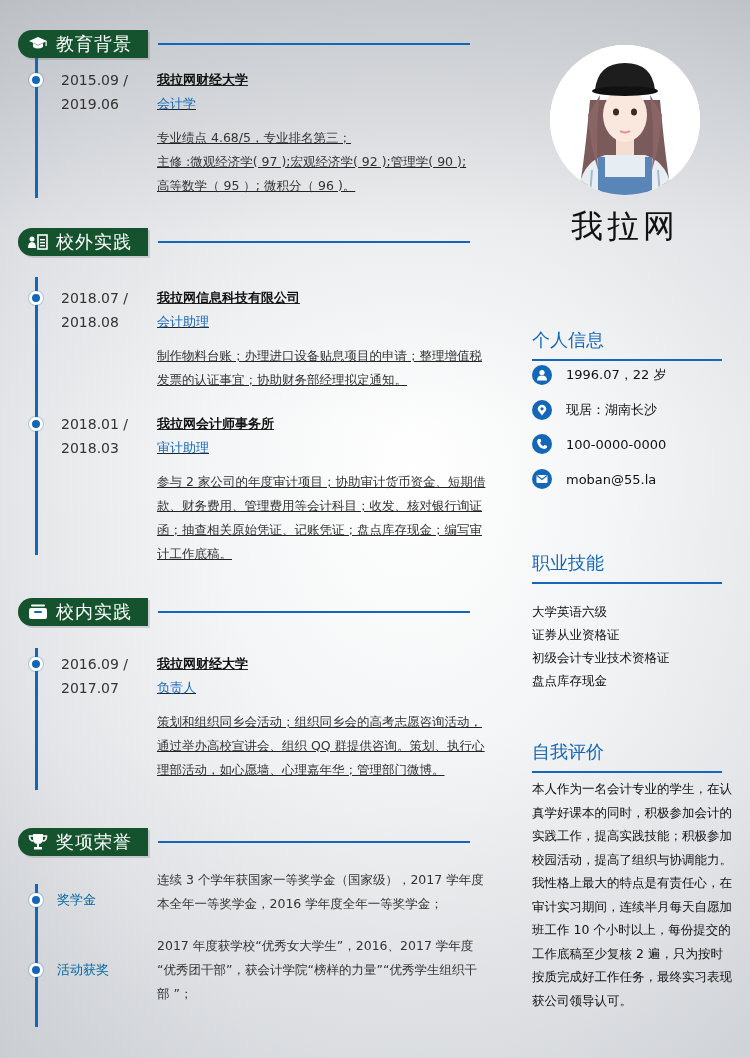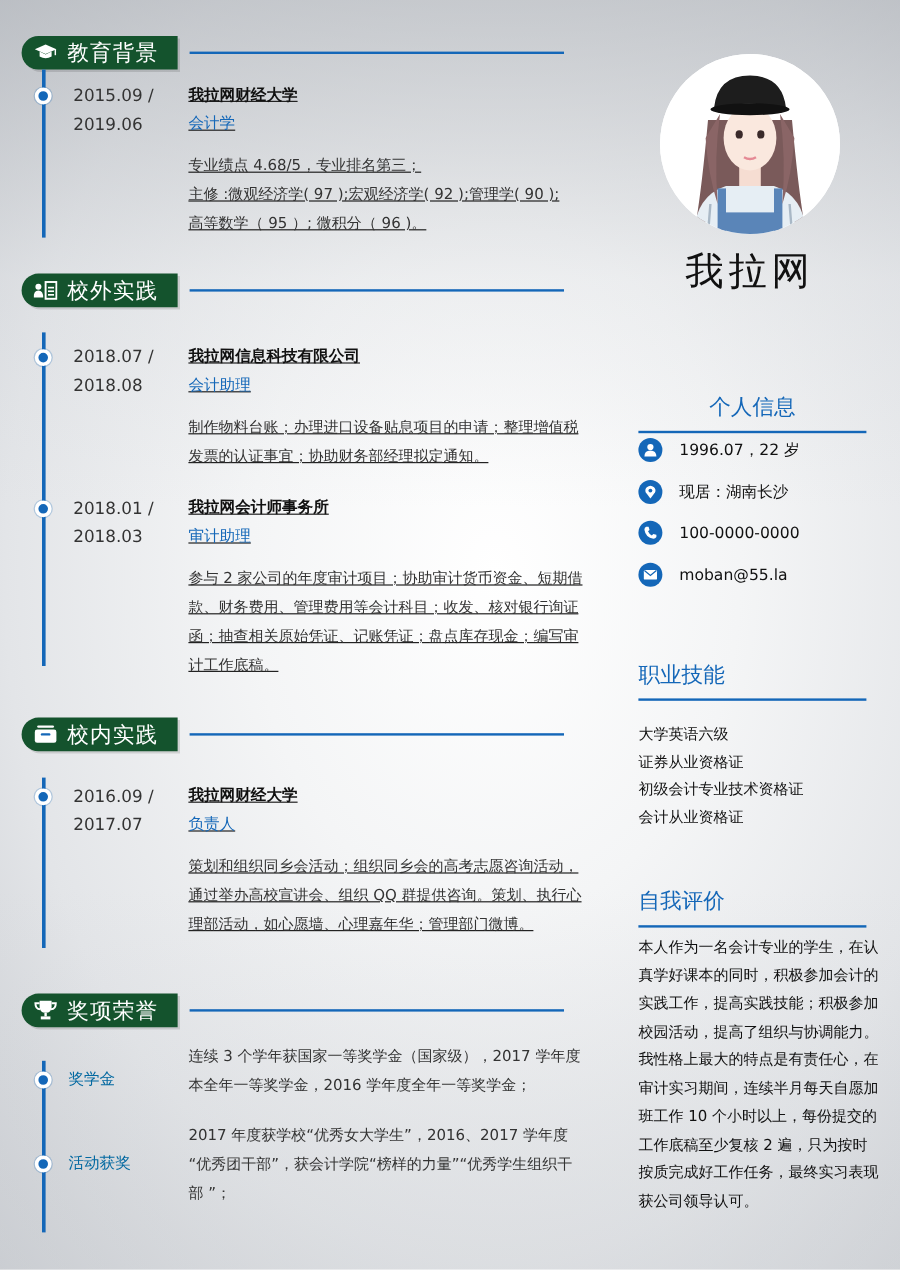--- a/index.html
+++ b/index.html
@@ -227,21 +227,21 @@
       <path d="M45 45 Q48 18 75 18 Q102 18 105 45 Q75 38 45 45 Z" fill="#1d1d1d"></path>
       <ellipse cx="75" cy="46" rx="33" ry="5" fill="#111"></ellipse>
 
       <ellipse cx="66" cy="67" rx="3" ry="3.5" fill="#3a2a2a"></ellipse>
       <ellipse cx="84" cy="67" rx="3" ry="3.5" fill="#3a2a2a"></ellipse>
       <path d="M70 86 Q75 89 80 86" stroke="#e58a95" stroke-width="2" fill="none"></path>
     </svg>
   </div>
   <div class="name">我拉网</div>
 
-  <div class="r-head" style="top:327px;text-align:center;">
+  <div class="r-head" style="top:327px;">
     <div class="t">个人信息</div>
     <div class="rule"></div>
   </div>
   <div class="info-row" style="top:365px;">
     <span class="ic">
       <svg width="12" height="12" viewBox="0 0 12 12">
           <circle cx="6" cy="3.5" r="2.6" fill="#fff"></circle>
           <path d="M1 11.5 Q1 6.5 6 6.5 Q11 6.5 11 11.5 Z" fill="#fff"></path>
         </svg>
     </span>
@@ -275,21 +275,21 @@
   </div>
 
   <div class="r-head" style="top:550px;">
     <div class="t">职业技能</div>
     <div class="rule"></div>
   </div>
   <div class="skills">
     <div class="s">大学英语六级</div>
     <div class="s">证券从业资格证</div>
     <div class="s">初级会计专业技术资格证</div>
-    <div class="s">会计从业资格证</div>
+    <div class="s">盘点库存现金</div>
   </div>
 
   <div class="r-head" style="top:739px;">
     <div class="t">自我评价</div>
     <div class="rule"></div>
   </div>
   <div class="selfeval">本人作为一名会计专业的学生，在认真学好课本的同时，积极参加会计的实践工作，提高实践技能；积极参加校园活动，提高了组织与协调能力。我性格上最大的特点是有责任心，在审计实习期间，连续半月每天自愿加班工作 10 个小时以上，每份提交的工作底稿至少复核 2 遍，只为按时按质完成好工作任务，最终实习表现获公司领导认可。</div>
 
 </div>
 

